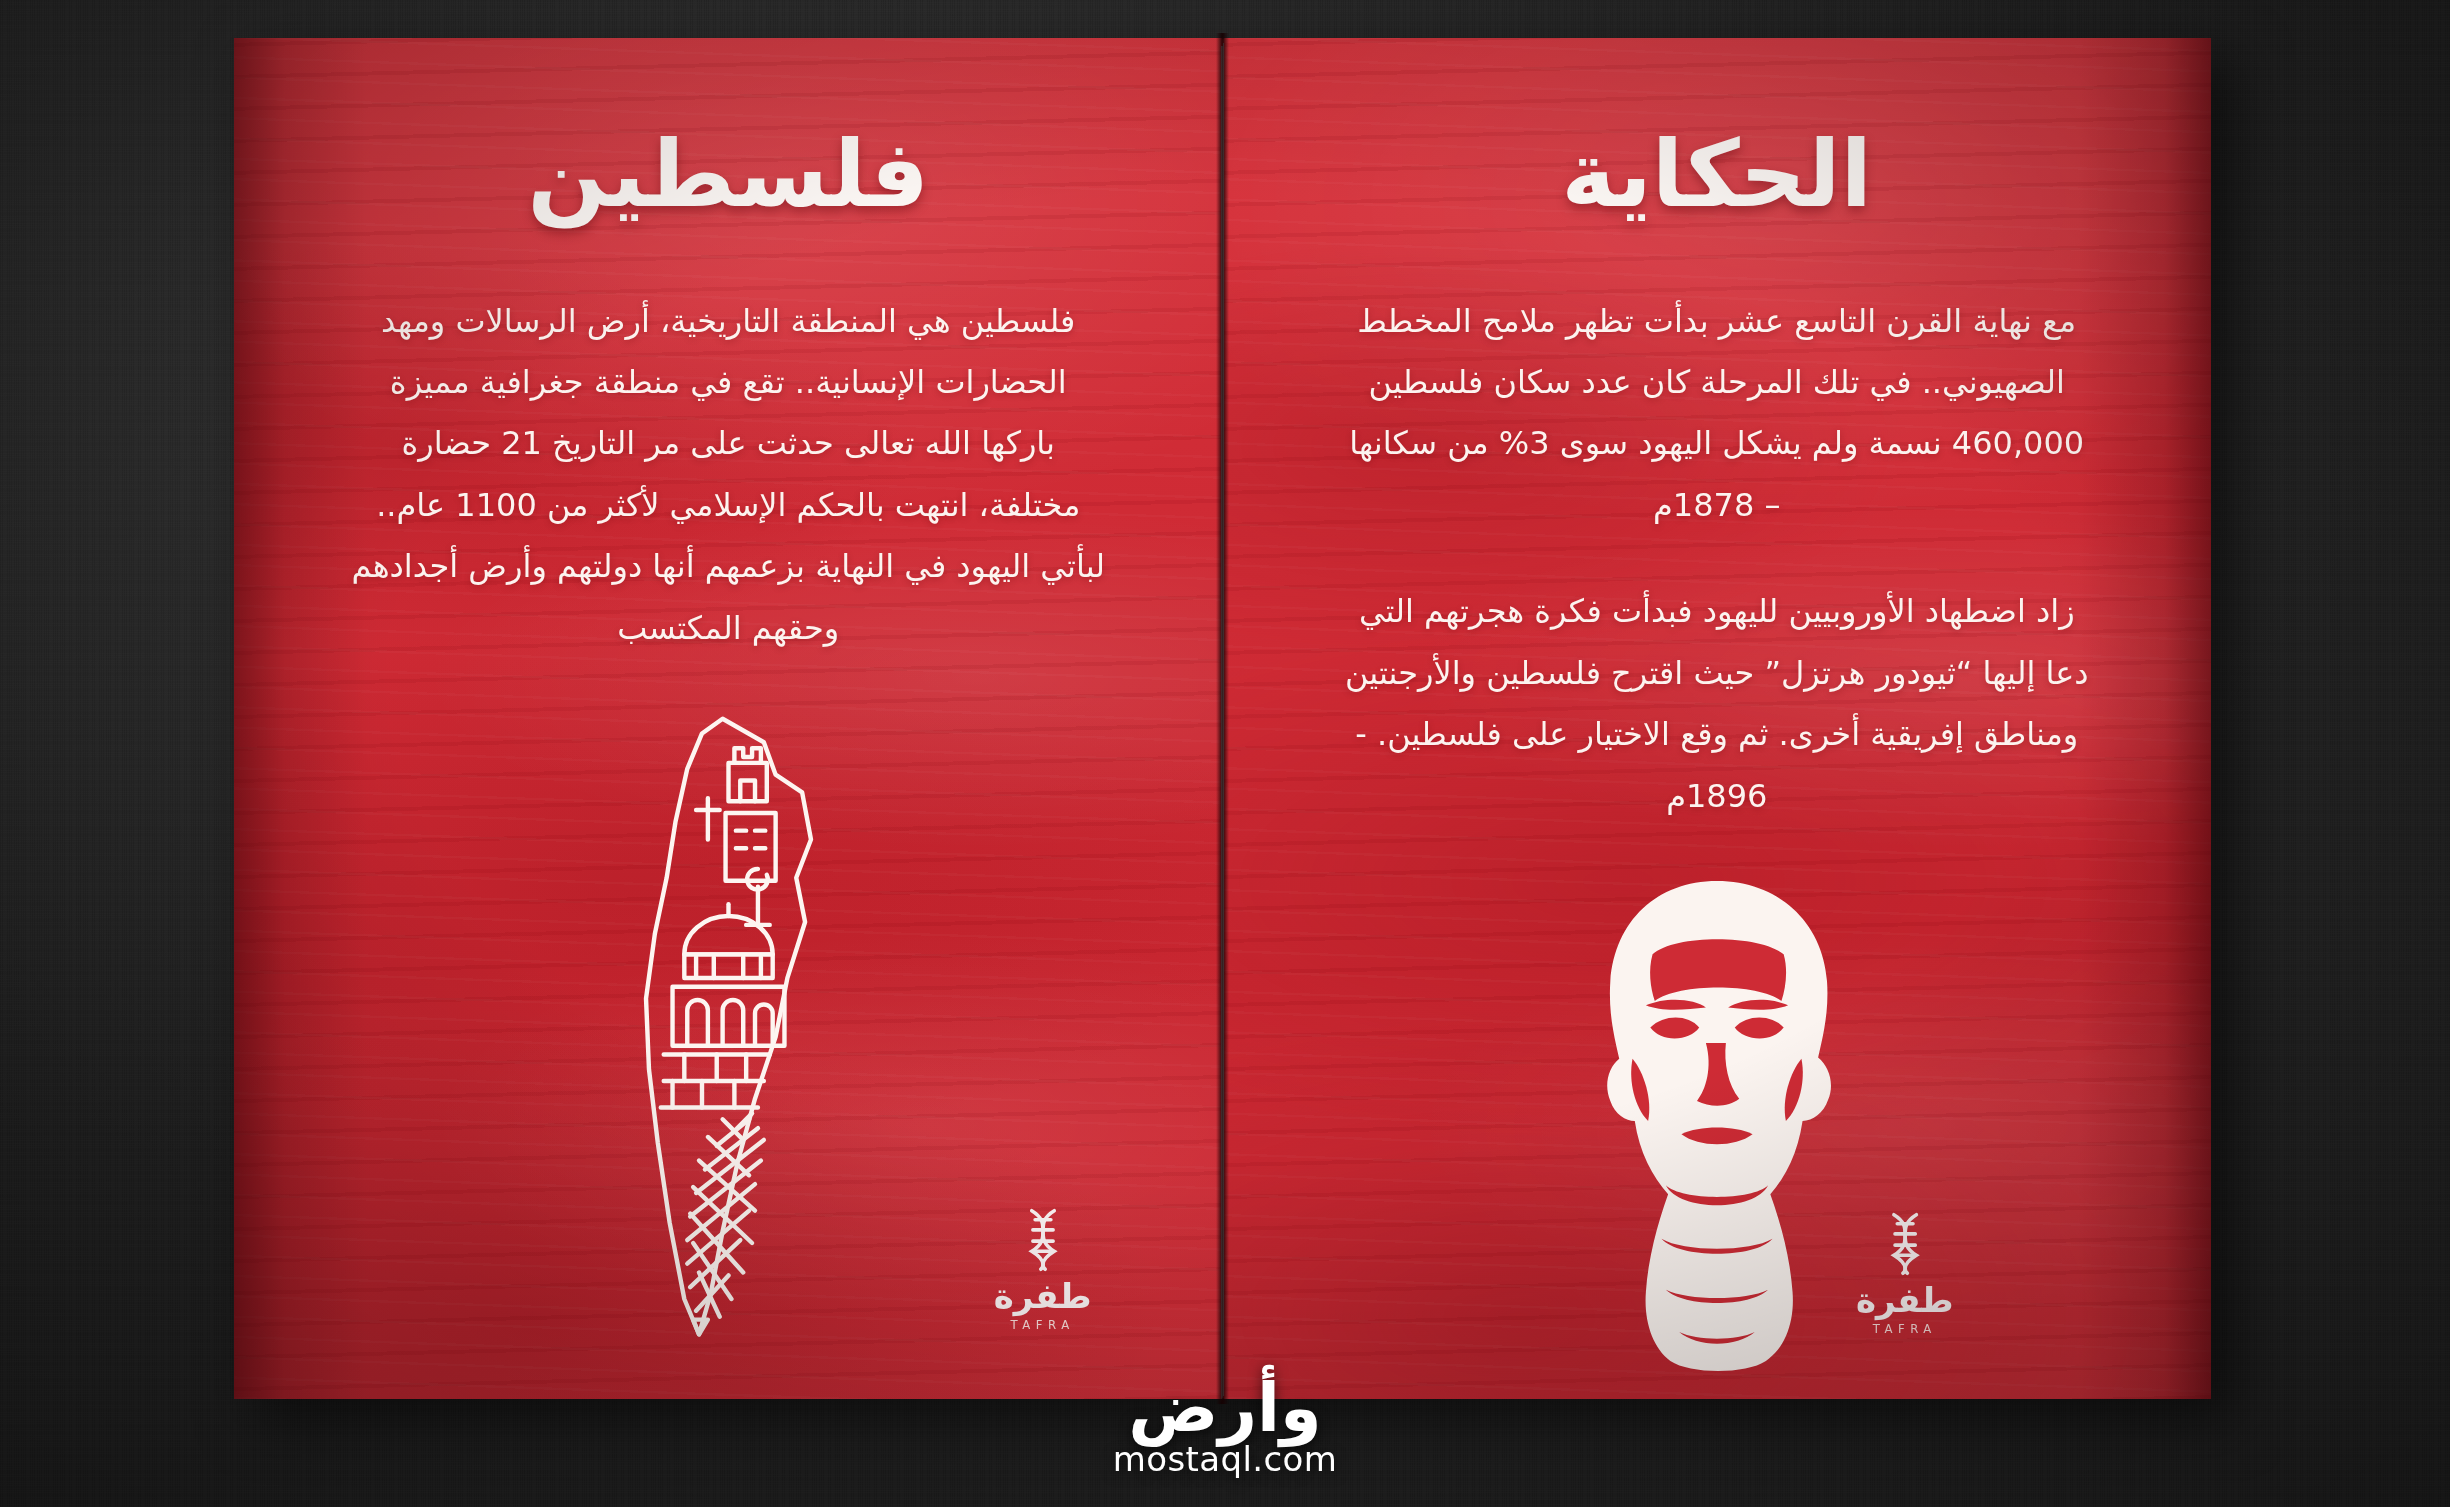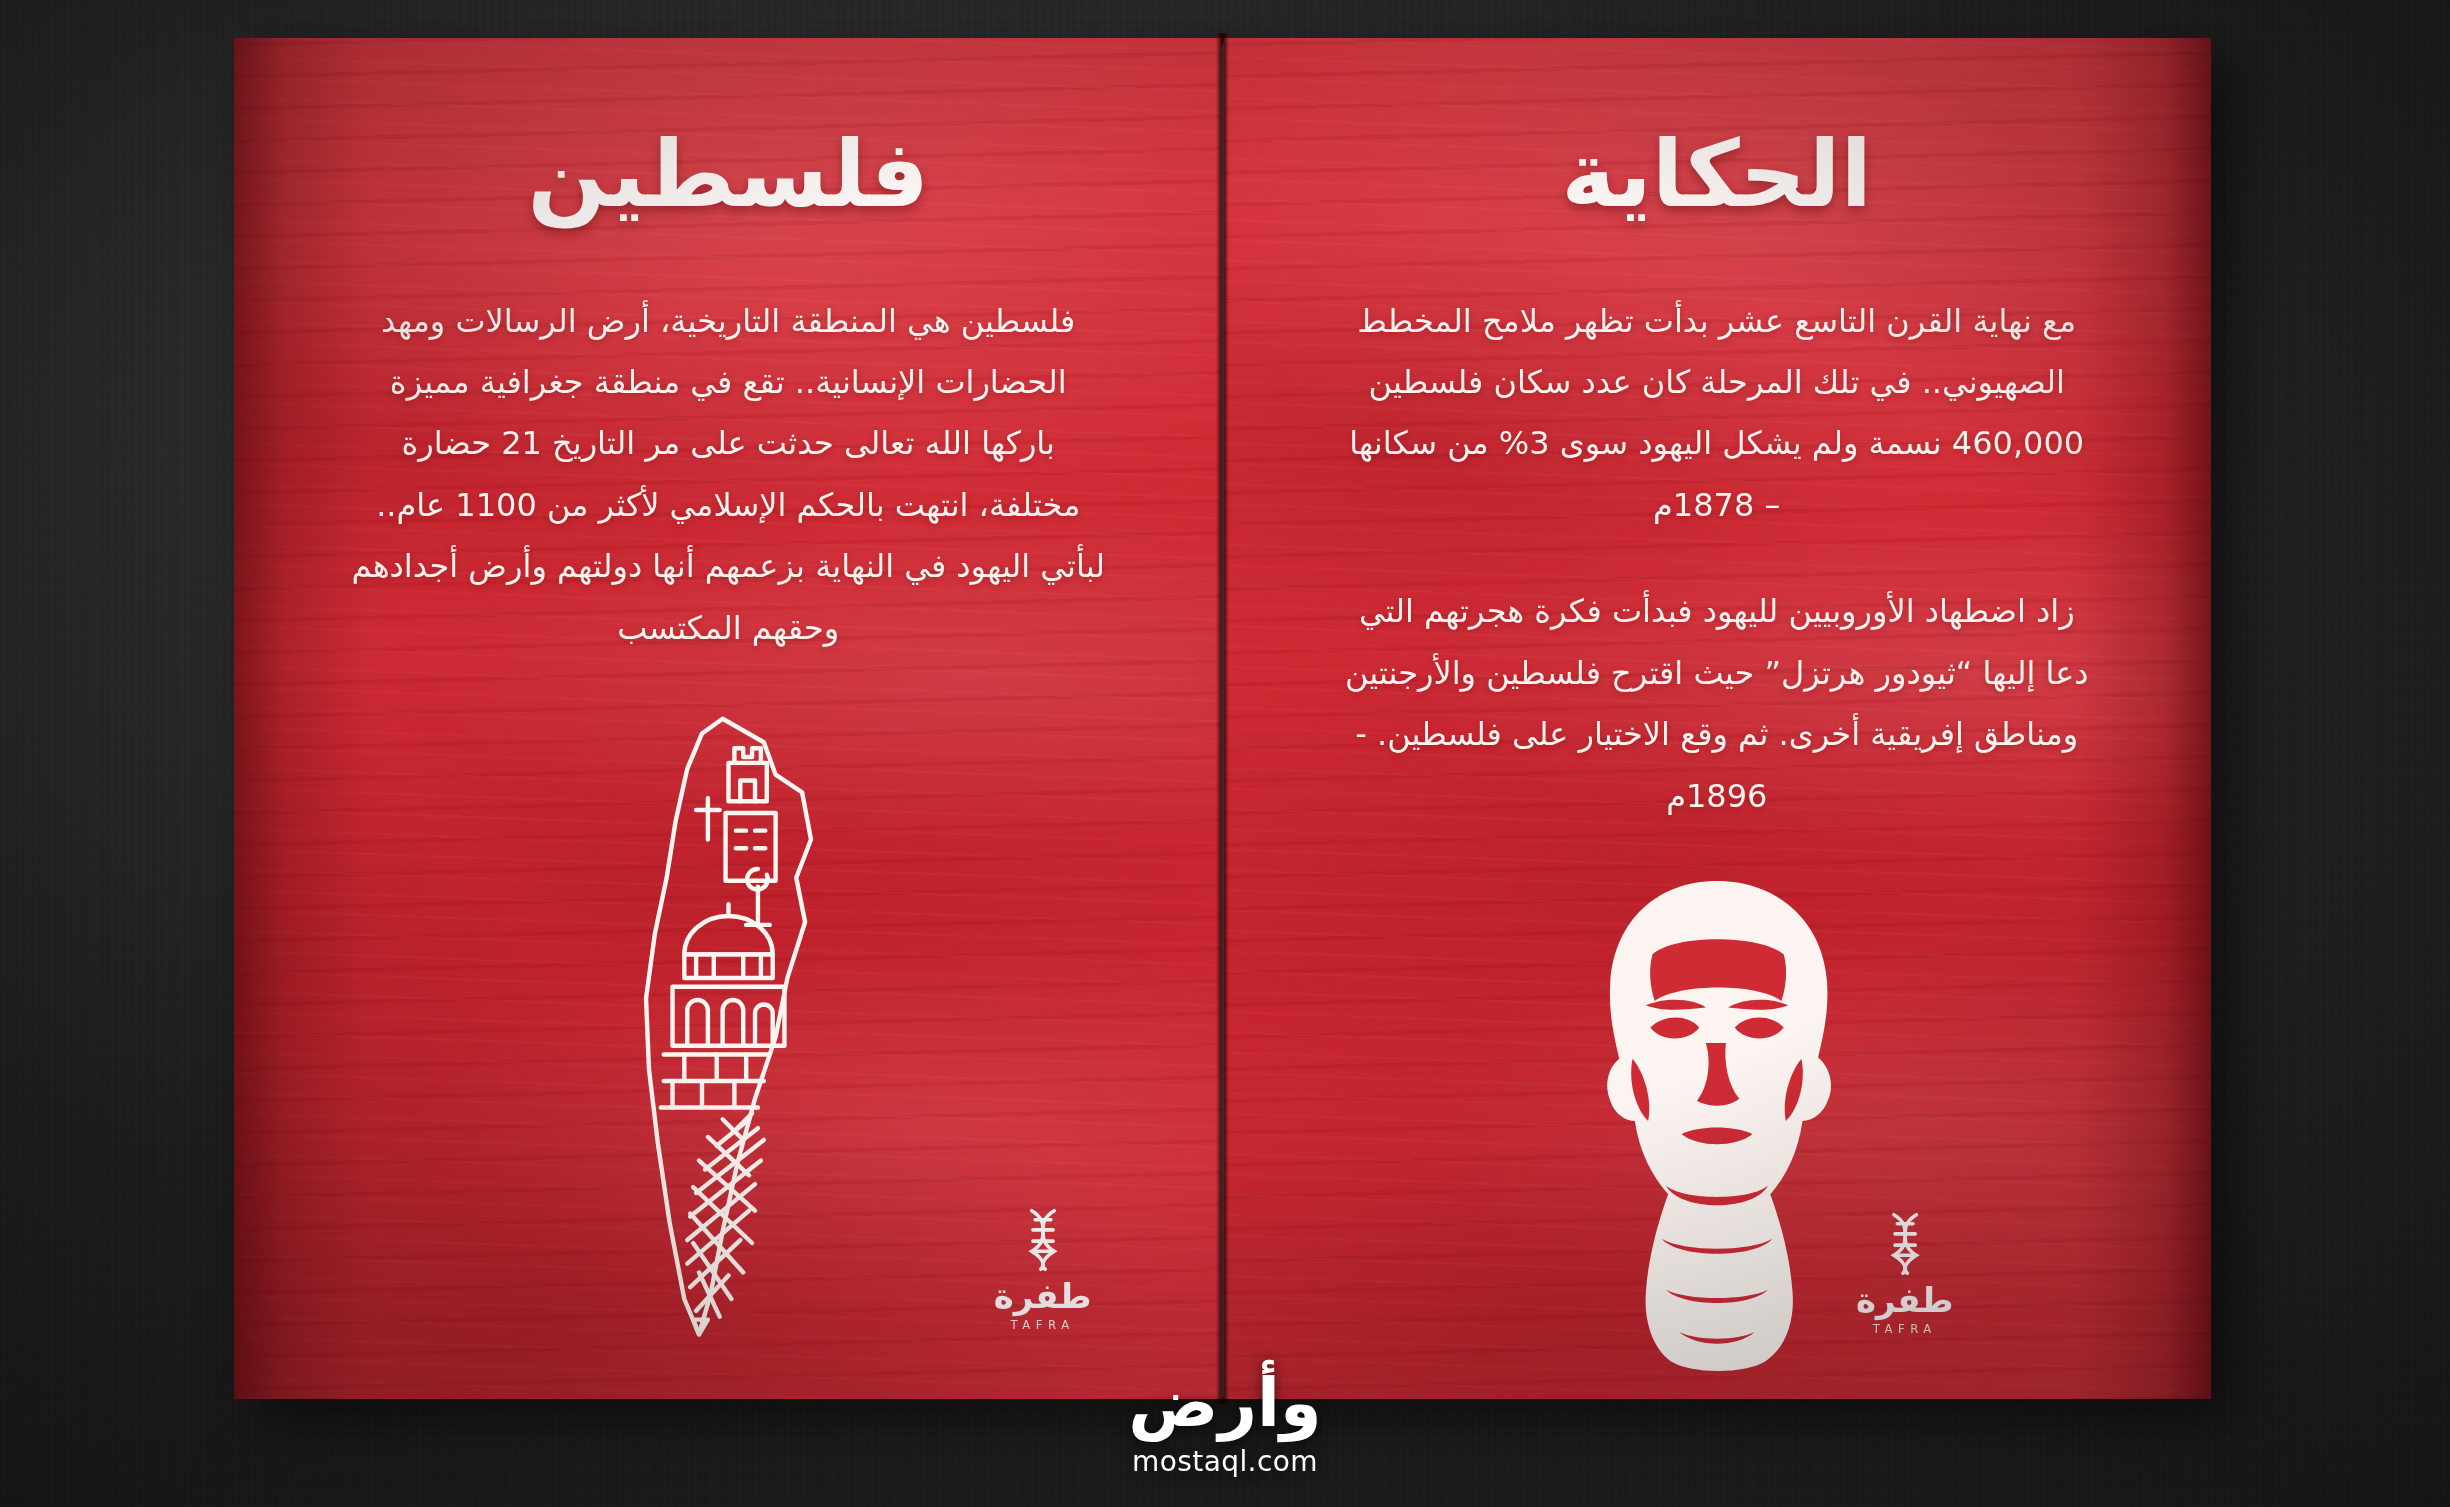--- a/index.html
+++ b/index.html
@@ -212,23 +212,22 @@
     text-shadow: 0 3.1px 12.5px rgba(0,0,0,.65);
     pointer-events: none;
   }
   .watermark-ar {
     font-size: 67px;
     font-weight: bold;
     line-height: 1;
     letter-spacing: -0.8px;
   }
   .watermark-en {
-    font-size: 28px;
+    font-size: 34px;
     line-height: 1;
-    margin-top: 11px;
     letter-spacing: 0.4px;
     direction: ltr;
     text-align: center;
   }
 </style>
 </head>
 <body>
 
 <div class="desk"></div>
 

